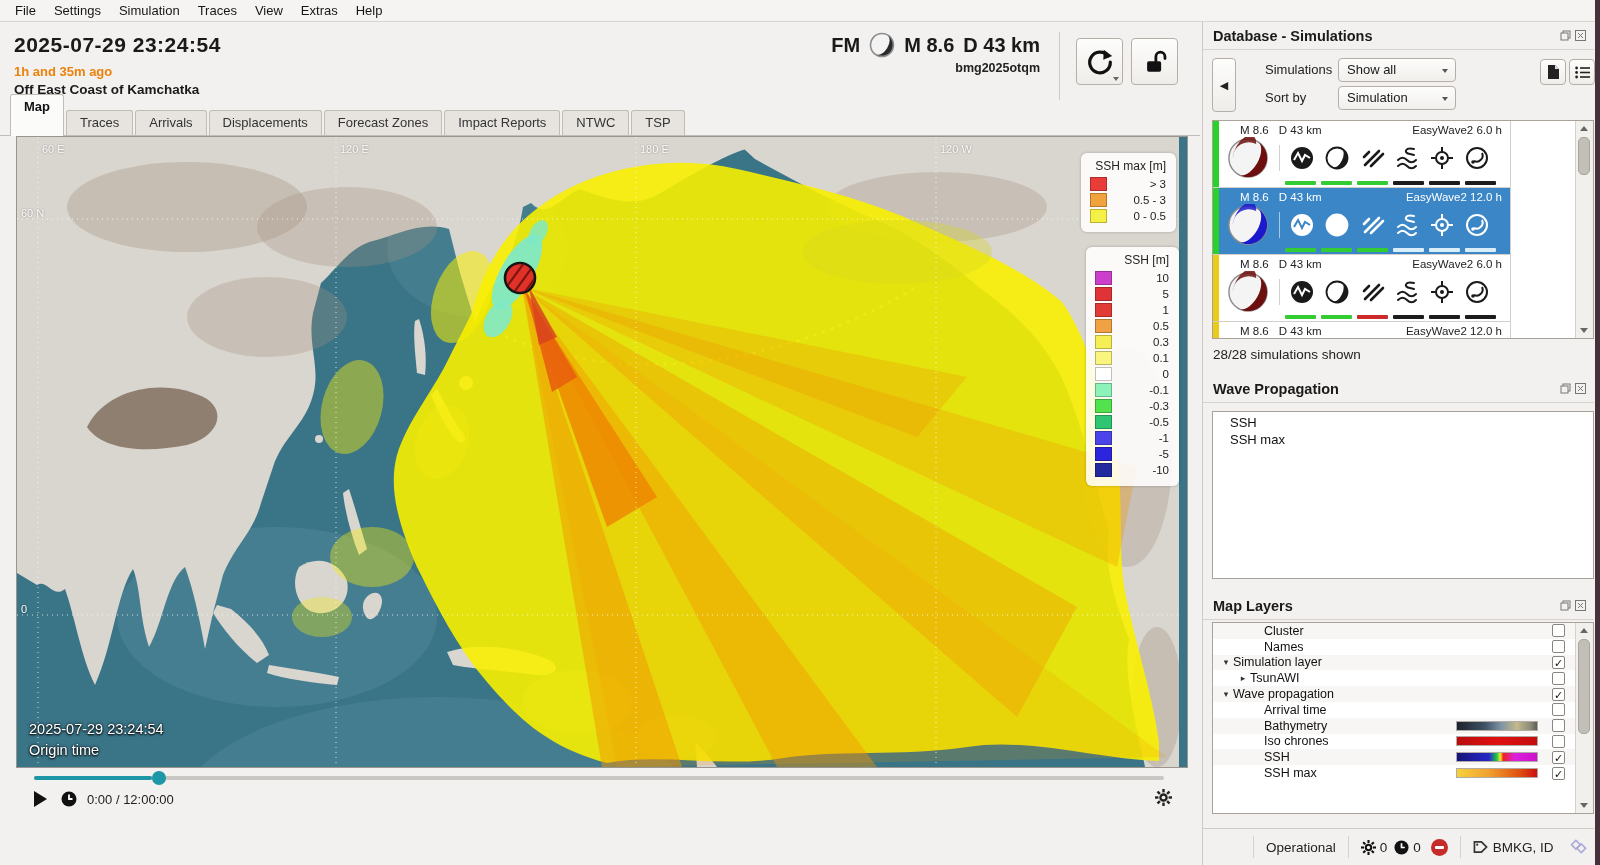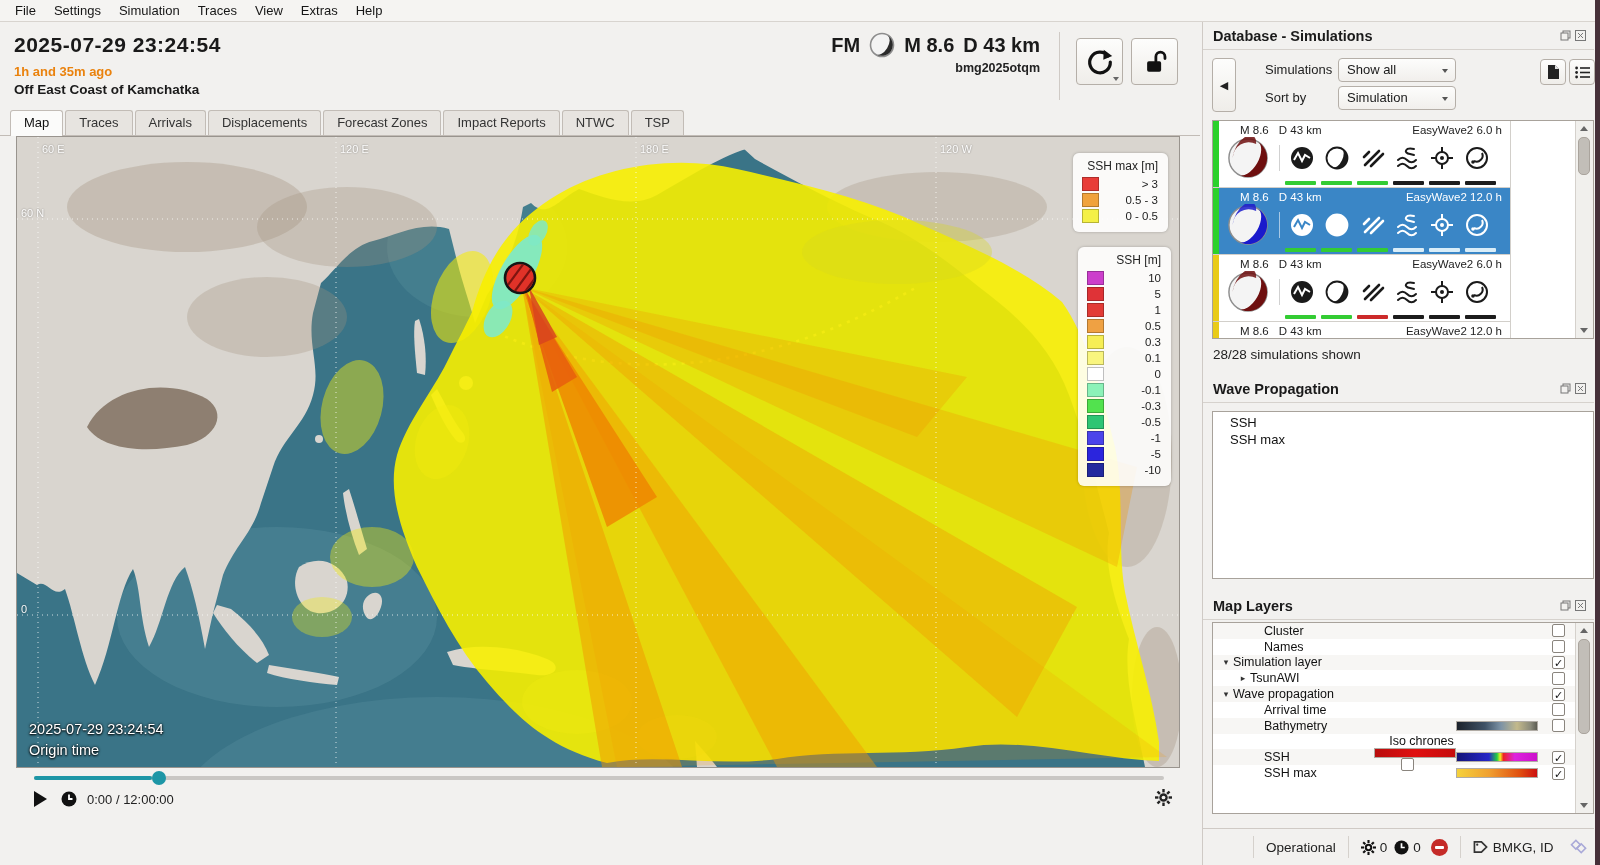--- a/index.html
+++ b/index.html
@@ -14,23 +14,23 @@
   .ev-loc{position:absolute;left:14px;top:60px;font-size:13.5px;font-weight:bold;}
   .ev-sum{position:absolute;right:160px;top:10px;text-align:right;}
   .ev-sum .fmrow{display:flex;align-items:center;gap:9px;font-size:20px;font-weight:bold;}
   .ev-id{font-size:12.5px;font-weight:bold;color:#222;margin-top:3px;}
   .vsep{position:absolute;left:1059px;top:10px;height:68px;width:1px;background:#cfcac5;}
   .tbtn{position:absolute;top:16px;width:47px;height:47px;background:linear-gradient(#fdfdfc,#efede9);border:1px solid #b5afa8;border-radius:4px;display:flex;align-items:center;justify-content:center;box-sizing:border-box;}
   .tbtn .caret{position:absolute;right:3px;bottom:3px;width:0;height:0;border-left:3.5px solid transparent;border-right:3.5px solid transparent;border-top:4px solid #666;}
   
   .tabbar{position:absolute;left:0;top:111px;width:1200px;height:25px;border-bottom:1px solid #c2bcb6;display:flex;align-items:flex-end;padding-left:10px;box-sizing:border-box;}
   .tab{font-size:13px;padding:4px 13px 5px;border:1px solid #c2bcb6;border-bottom:none;background:#e7e4e0;color:#333;margin-right:2px;border-radius:3px 3px 0 0;position:relative;}
-  .tab.active{background:#fbfbfa;font-weight:normal;color:#111;padding-bottom:6px;margin-bottom:-1px;}
-  
-  .map-wrap{position:absolute;left:16px;top:136px;width:1162px;height:630px;border:1px solid #99948e;box-sizing:content-box;overflow:hidden;background:#3a7487;}
+  .tab.active{background:#fbfbfa;font-weight:bold;color:#111;padding-bottom:22px;margin-bottom:-1px;}
+  
+  .map-wrap{position:absolute;left:16px;top:136px;width:1162px;height:630px;border:1px solid #99948e;box-sizing:content-box;overflow:hidden;background:#3a7487;padding-left:8px;}
   .map-wrap svg.basemap{position:absolute;left:0;top:0;}
   .gridlbl{position:absolute;color:#fff;font-size:11px;text-shadow:0 0 2px rgba(0,0,0,.45);opacity:.95;}
   .legend{position:absolute;background:rgba(255,255,255,.88);border-radius:6px;padding:6px 10px 7px 9px;box-shadow:0 0 3px rgba(0,0,0,.25);}
   .legend .lt{font-size:12px;color:#222;text-align:right;margin-bottom:4px;}
   .lrow{display:flex;align-items:center;margin:2px 0;}
   .lrow .sw{width:15px;height:12px;border:1px solid rgba(0,0,0,.25);margin-right:8px;flex:0 0 auto;}
   .lrow .lv{flex:1;text-align:right;font-size:11.5px;color:#222;}
   .map-stamp{position:absolute;left:12px;bottom:6px;color:#fff;font-size:14.5px;line-height:1.45;text-shadow:0 1px 2px #000,0 0 3px #000;}
   
   .slider-row{position:absolute;left:16px;top:770px;width:1162px;height:16px;}
@@ -750,21 +750,21 @@
 
 
         <div class="lyr" style="padding-left: 37px;">
           <span class="exp"></span>
           <span class="lbl">Bathymetry</span>
           <span class="flexsp"></span>
           <span class="layer-swatch on" style="background: linear-gradient(90deg, rgb(28, 34, 43), rgb(63, 82, 102) 35%, rgb(125, 147, 166) 55%, rgb(195, 185, 139) 75%, rgb(138, 138, 122) 92%, rgb(92, 92, 82));"></span>
           <span class="cb"></span>
         </div>
 
-        <div class="lyr" style="padding-left: 37px; flex-direction: column;">
+        <div class="lyr" style="padding-left: 37px;">
           <span class="exp"></span>
           <span class="lbl">Iso chrones</span>
           <span class="flexsp"></span>
           <span class="layer-swatch on" style="background: linear-gradient(90deg, rgb(185, 13, 13), rgb(224, 16, 16) 50%, rgb(197, 13, 13));"></span>
           <span class="cb"></span>
         </div>
 
         <div class="lyr" style="padding-left: 37px;">
           <span class="exp"></span>
           <span class="lbl">SSH</span>

